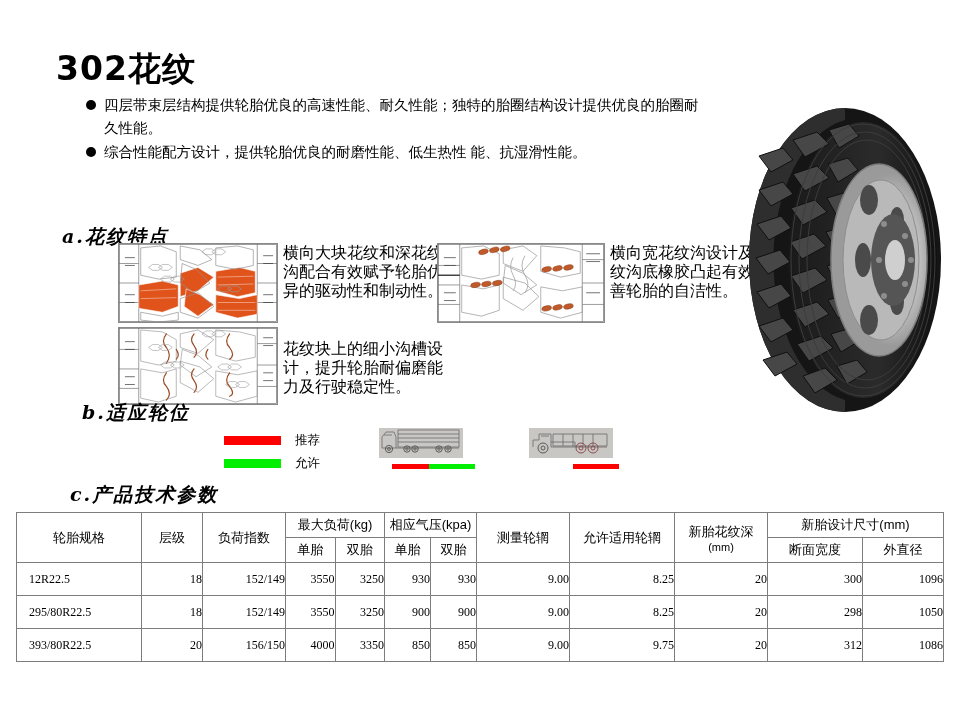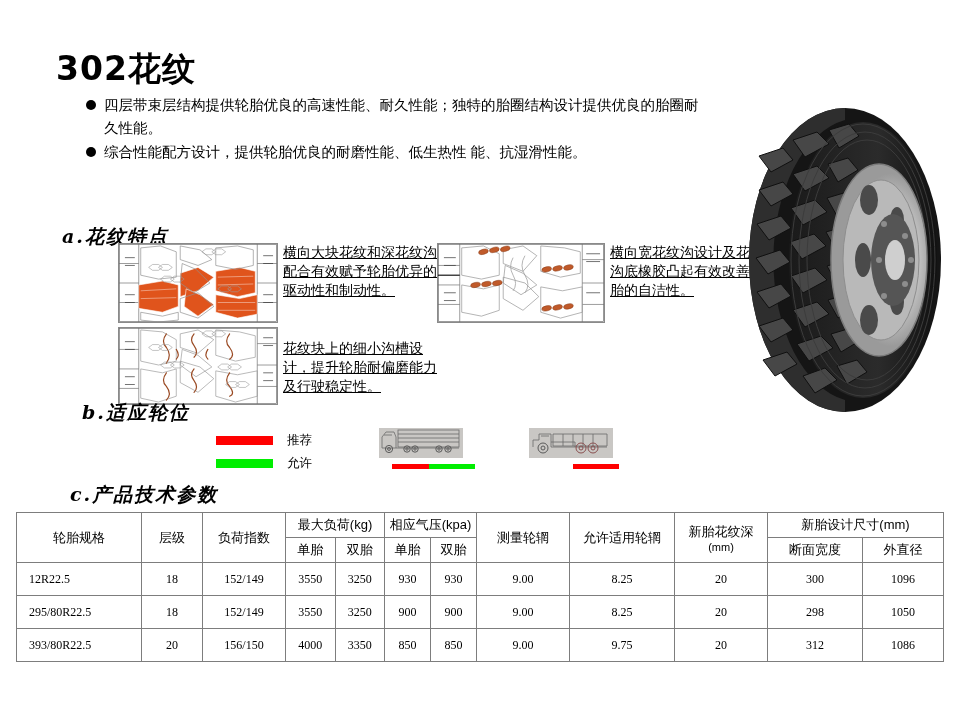--- a/index.html
+++ b/index.html
@@ -74,43 +74,42 @@
     overflow: hidden;
   }
   #tread-1 { left: 118px; top: 243px; width: 160px; height: 80px; }
   #tread-2 { left: 118px; top: 327px; width: 160px; height: 78px; }
   #tread-3 { left: 437px; top: 243px; width: 168px; height: 80px; }
   .tread-box svg { display: block; width: 100%; height: 100%; }
 
   
   .tread-caption {
     position: absolute;
-    font-size: 14px;
+    font-size: 16px;
     line-height: 19px;
     width: 160px;
-    text-decoration: underline;
   }
   #caption-1 { left: 283px; top: 243px; }
   #caption-2 { left: 283px; top: 339px; }
   #caption-3 { left: 610px; top: 243px; }
 
   
   #tire-photo {
     position: absolute;
     left: 745px;
     top: 104px;
     width: 200px;
     height: 312px;
   }
   #tire-photo svg { display:block; width:100%; height:100%; }
 
   
   #legend {
     position: absolute;
-    left: 216px;
+    left: 224px;
     top: 430px;
   }
   .legend-row {
     display: flex;
     align-items: center;
     height: 20px;
     margin-bottom: 3px;
   }
   .legend-swatch {
     width: 57px;
@@ -151,20 +150,21 @@
     padding: 0;
     font-weight: normal;
   }
   #spec-table thead th {
     height: 24px;
     font-size: 13px;
     font-family: "Liberation Sans", "DejaVu Sans", sans-serif;
   }
   #spec-table tbody td {
     height: 32px;
+    text-align: right;
   }
   #spec-table tbody td.spec-name {
     text-align: left;
     padding-left: 12px;
   }
   .unit-small { font-size: 11px; }
 </style>
 </head>
 <body>
 

